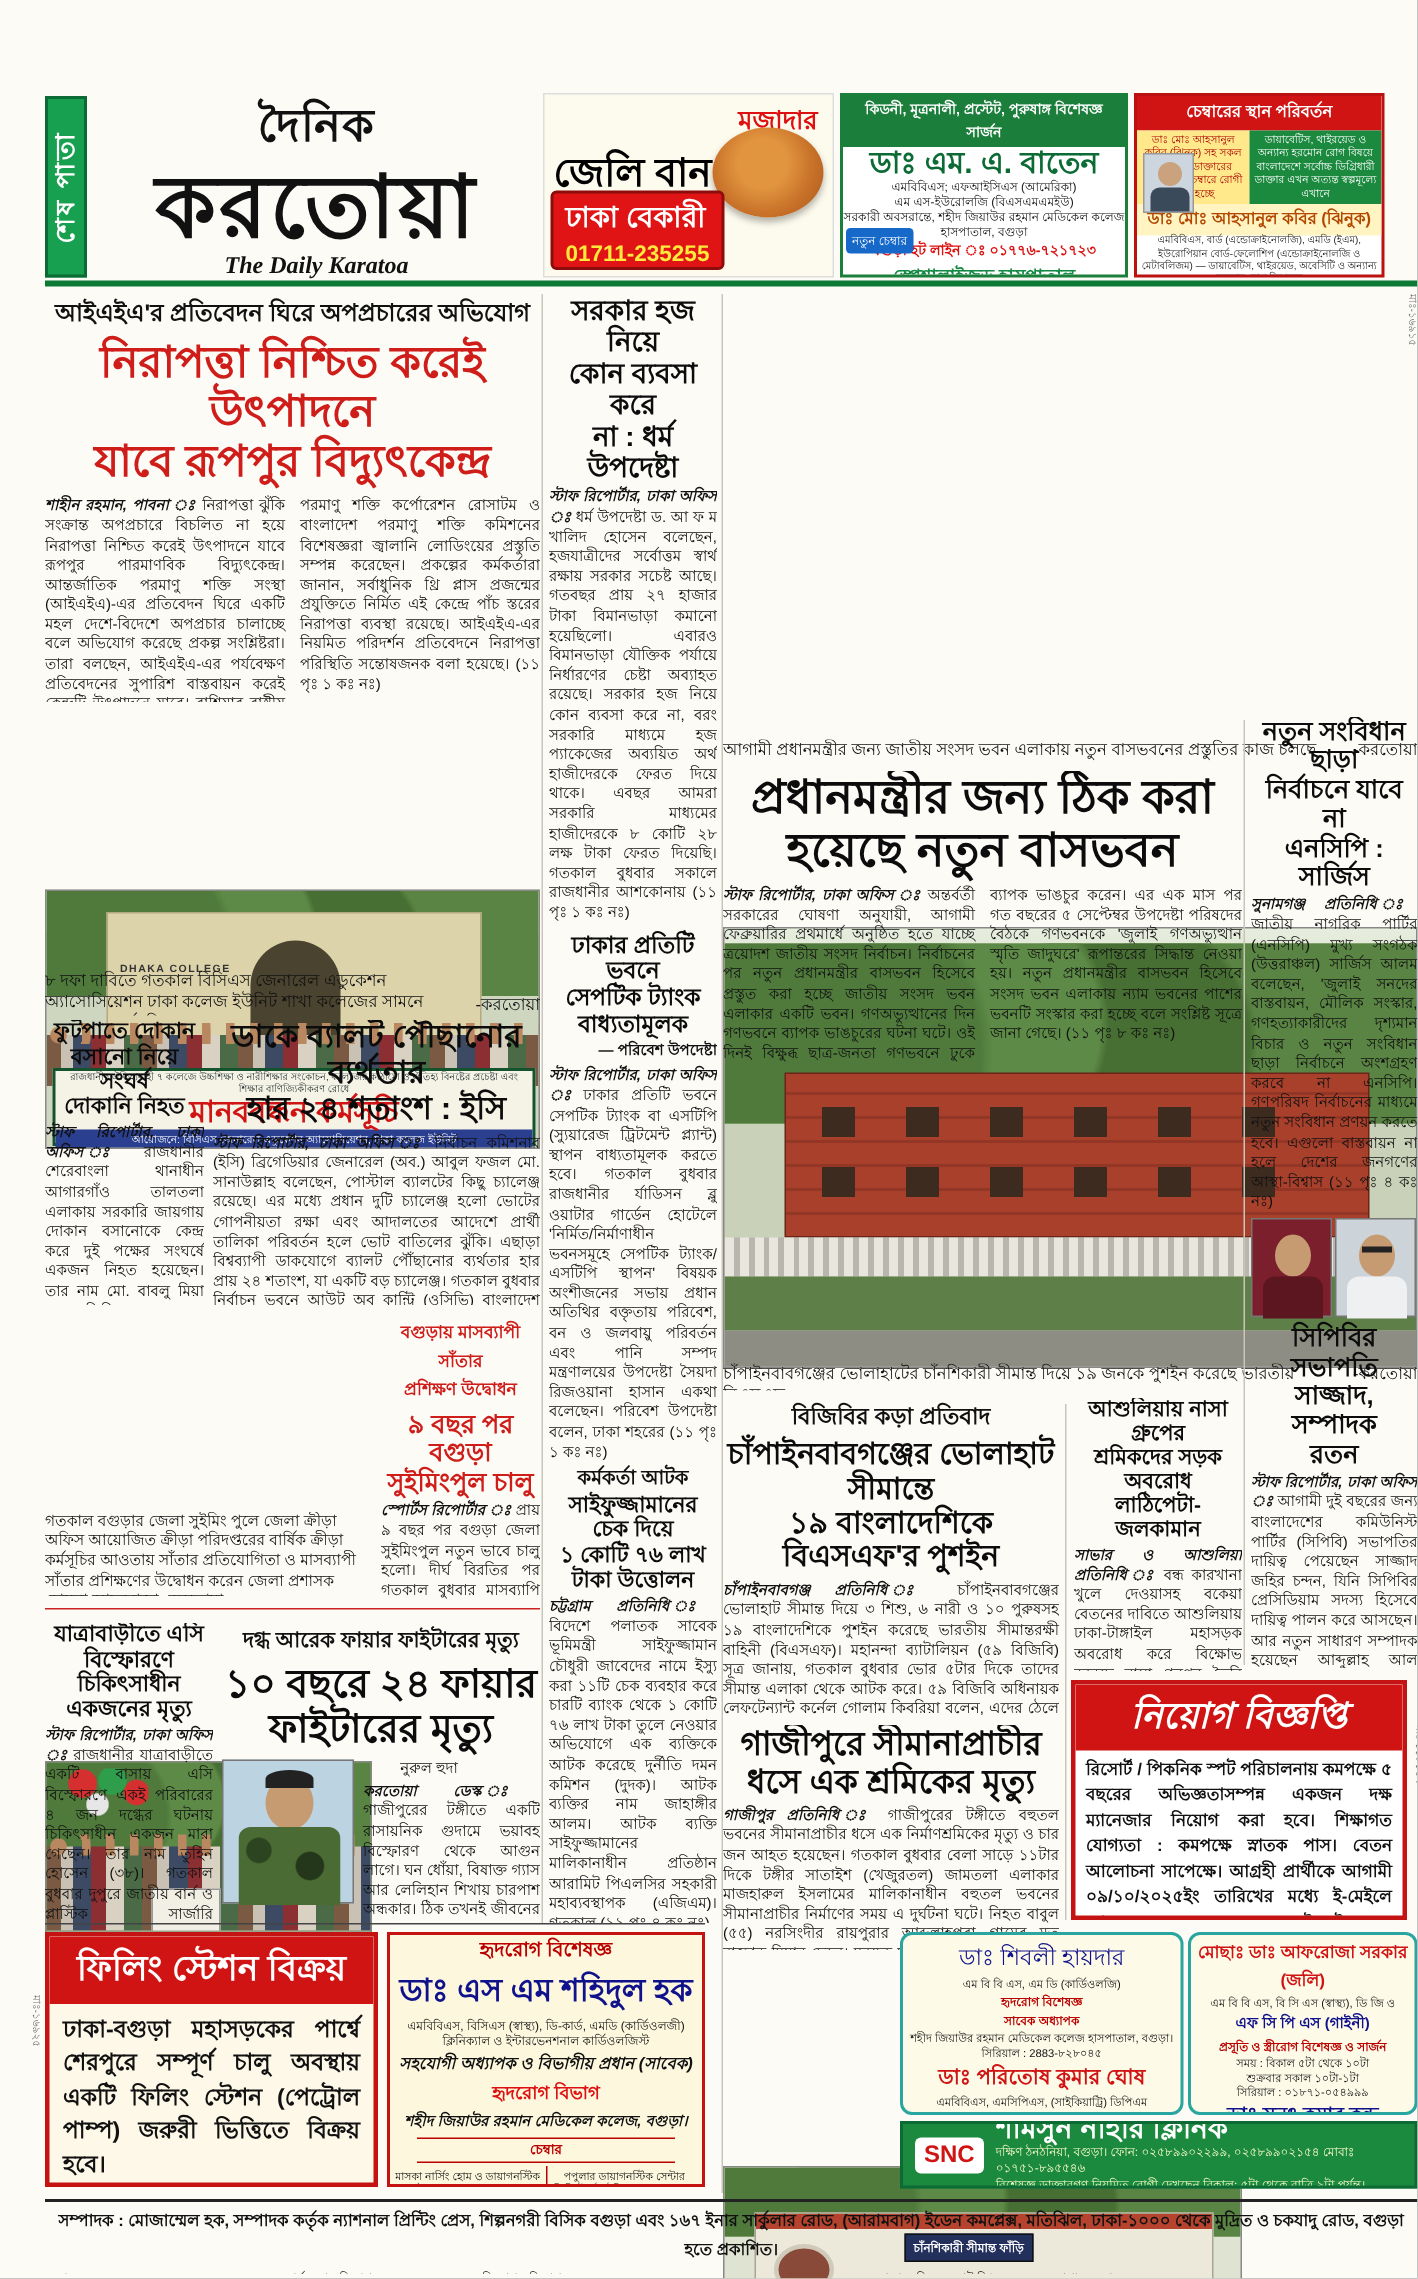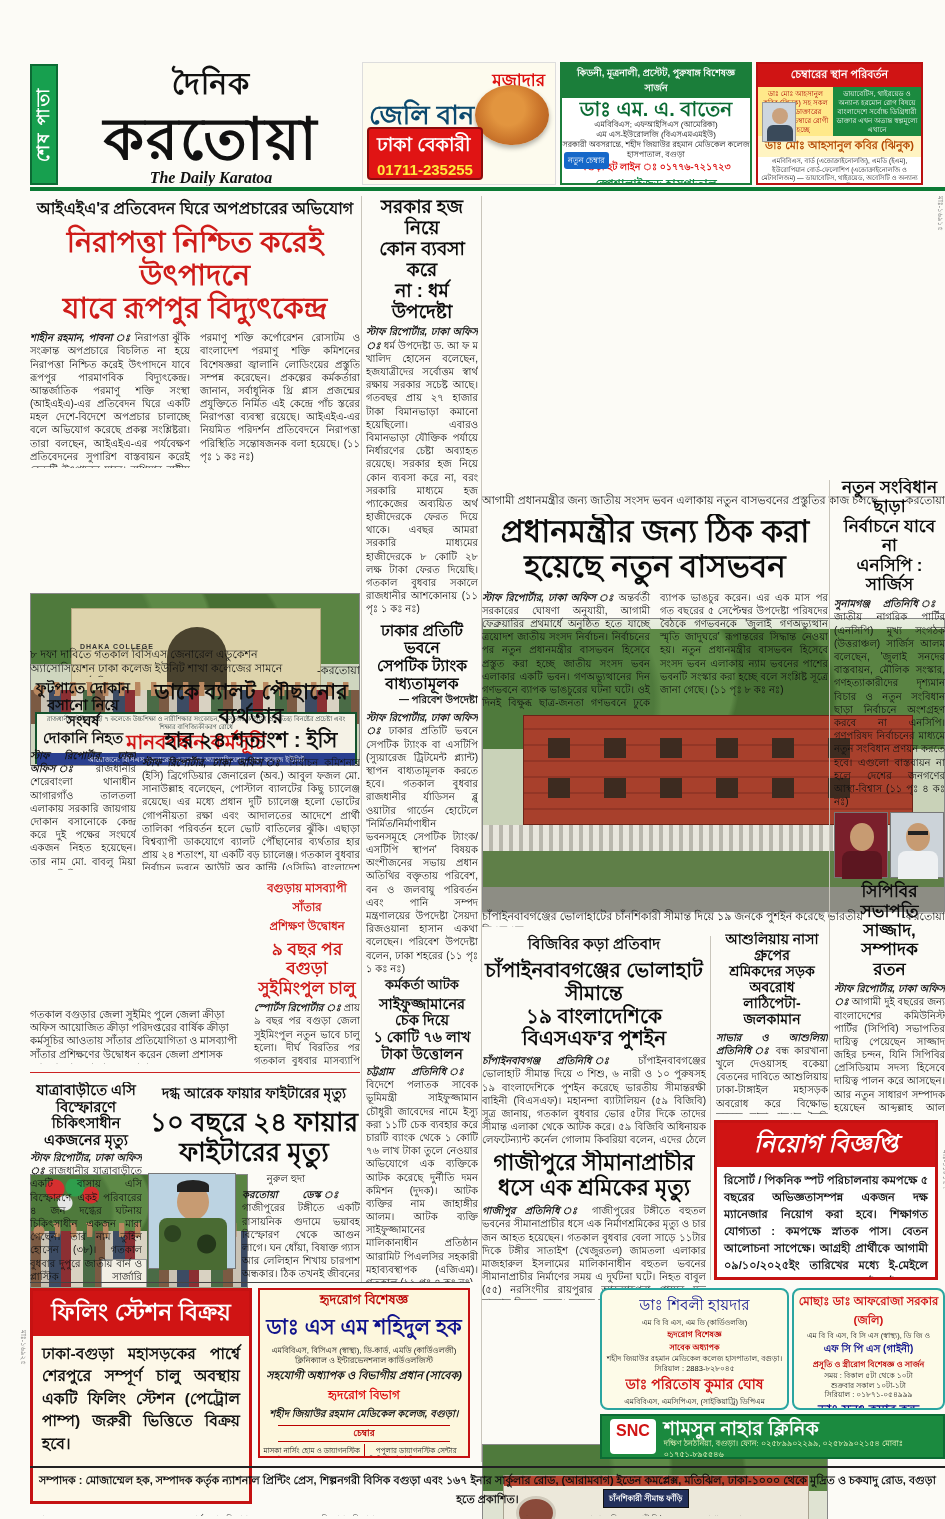--- a/index.html
+++ b/index.html
@@ -19,21 +19,21 @@
 
 .mast{ text-align:center}
 .mast .pre{font-size:30px;font-weight:800;letter-spacing:1px}
 .mast .ttl{font-size:58px;font-weight:800;line-height:.95;letter-spacing:2px}
 .mast .sub{font-family:"Liberation Serif","DejaVu Serif",serif;font-style:italic;font-weight:700;font-size:16px;margin-top:3px}
 .greentab{background:#17a04f;color:#fff;border:2px solid #0c6b34;display:flex;align-items:center;justify-content:center;
   writing-mode:vertical-rl;transform:rotate(180deg);font-size:17px;font-weight:700;letter-spacing:2px}
 .vmark{color:#777;font-size:7px;writing-mode:vertical-rl}
 .ad-bak{background:#fdfbee;position:relative;border:1px solid #ddd}
 .ad-bak .l1{color:#d11;font-weight:800;font-size:17px;text-align:right;padding:4px 10px 0 0}
-.ad-bak .l2{color:#0c4a6e;font-weight:800;font-size:26px;padding:0 0 0 6px}
+.ad-bak .l2{color:#000000;font-weight:800;font-size:26px;padding:0 0 0 6px}
 .ad-bak .l3{font-size:9px;padding:2px 0 0 6px;font-weight:700}
 .ad-bak .bun{position:absolute;right:6px;top:22px;width:74px;height:60px;border-radius:50%;
   background:radial-gradient(circle at 45% 40%,#e2953f 0 30%,#c9732a 60%,#a8551d 100%);box-shadow:0 3px 5px rgba(0,0,0,.3)}
 .ad-bak .shop{position:absolute;left:4px;bottom:4px;background:#e01414;color:#fff;font-weight:800;font-size:19px;
   padding:1px 8px;border-radius:4px;border:2px solid #8d0d0d}
 .ad-bak .ph{color:#ffe93d;font-size:15px;display:block;line-height:1}
 .ad-bat{border:2px solid #1b7e3a;background:#fff;font-size:8px;text-align:center}
 .ad-bat .hdr{background:#1b7e3a;color:#fff;font-weight:700;font-size:9.5px;padding:2px}
 .ad-bat .nm{color:#0c6b34;font-weight:800;font-size:20px;line-height:1.1}
 .ad-bat .dg{font-size:8px;line-height:1.25}
@@ -78,21 +78,21 @@
 .ad-shah .ch{color:#b00;font-weight:700;font-size:9px;border-top:1px solid #b00;border-bottom:1px solid #b00;margin:2px 18px}
 .ad-shah .two{display:flex;font-size:7.2px;line-height:1.3}
 .ad-shah .two div{flex:1;padding:2px 3px}
 .ad-shah .two div:first-child{border-right:1px solid #b00}
 .docbox{border:2px solid #2aa5a0;border-radius:8px;background:#fdfbe8;text-align:center;padding:3px 4px}
 .docbox .nm-b{color:#10128c;font-weight:400;font-size:14px}
 .docbox .nm-r{color:#d01414;font-weight:800;font-size:14px}
 .docbox .s{font-size:7.5px;line-height:1.3}
 .docbox .r{color:#b00;font-size:8px;font-weight:700}
 .docbox .b{color:#10128c;font-size:10px;font-weight:700}
-.ad-snc{background:#1b8a3f;border:2px solid #0c6b34;color:#fff;display:flex;gap:8px;padding:3px 8px}
+.ad-snc{background:#1b8a3f;border:2px solid #0c6b34;color:#fff;display:flex;align-items:center;gap:8px;padding:3px 8px}
 .ad-snc .logo{background:#fff;color:#d01414;font-weight:800;font-size:16px;padding:3px 6px;border-radius:4px}
 .ad-snc .nm{font-weight:800;font-size:19px;line-height:1.05}
 .ad-snc .sm{font-size:8px;line-height:1.35;color:#fdfdc9}
 
 .ad-rec{border:3px solid #c51212;background:#fff}
 .ad-rec .hdr{background:#d01414;color:#fff;font-weight:800;font-style:italic;font-size:24px;text-align:center;padding:2px}
 .ad-rec .bd{font-size:11.3px;font-weight:700;text-align:justify;padding:5px 7px;line-height:1.5}
 .banner{position:absolute;background:#f5f2e6;border:2px solid #14532d;text-align:center}
 .banner .b1{font-size:6.5px;color:#233;line-height:1.25;padding:1px 2px}
 .banner .bt1{color:#d01414;font-weight:800;font-size:20px;line-height:1}
@@ -399,21 +399,21 @@
         <span class="by">স্টাফ রিপোর্টার, ঢাকা অফিস ঃ</span>
         <span>আগামী দুই বছরের জন্য বাংলাদেশের কমিউনিস্ট পার্টির (সিপিবি) সভাপতির দায়িত্ব পেয়েছেন সাজ্জাদ জহির চন্দন, যিনি সিপিবির প্রেসিডিয়াম সদস্য হিসেবে দায়িত্ব পালন করে আসছেন। আর নতুন সাধারণ সম্পাদক হয়েছেন আব্দুল্লাহ আল কাফি রতন। তিনিও এতদিন পার্টির কমিটির প্রেসিডিয়াম সদস্য ছিলেন। ১৯৮৪ থেকে ১৯৯৬ পর্যন্ত কেন্দ্রীয় ছাত্র ইউনিয়নের সভাপতি সাজ্জাদ (১১ পৃঃ ৩ কঃ নঃ)</span>
       </p>
     </div>
 
   </div>
 
   <div class="hrline" style="left:30px;top:1282px;width:440px;background:#444"></div>
   <div class="abs vmark" style="left:17px;top:1330px;height:90px">মাঃ-১৬৯২৫</div>
 
-  <div class="abs ad-fill" style="left:30px;top:1288px;width:222px;height:216px">
+  <div class="abs ad-fill" style="left:30px;top:1288px;width:222px;height:170px">
     <div class="hdr">ফিলিং স্টেশন বিক্রয়</div>
     <div class="bd">ঢাকা-বগুড়া মহাসড়কের পার্শ্বে শেরপুরে সম্পূর্ণ চালু অবস্থায় একটি ফিলিং স্টেশন (পেট্রোল পাম্প) জরুরী ভিত্তিতে বিক্রয় হবে।</div>
 
   </div>
 
   <div class="abs ad-shah" style="left:258px;top:1288px;width:212px;height:170px">
     <div class="t1">হৃদরোগ বিশেষজ্ঞ</div>
     <div class="nm">ডাঃ এস এম শহিদুল হক</div>
     <div class="dg">এমবিবিএস, বিসিএস (স্বাস্থ্য), ডি-কার্ড, এমডি (কার্ডিওলজী)</div>
     <div class="dg">ক্লিনিক্যাল ও ইন্টারভেনশনাল কার্ডিওলজিস্ট</div>

